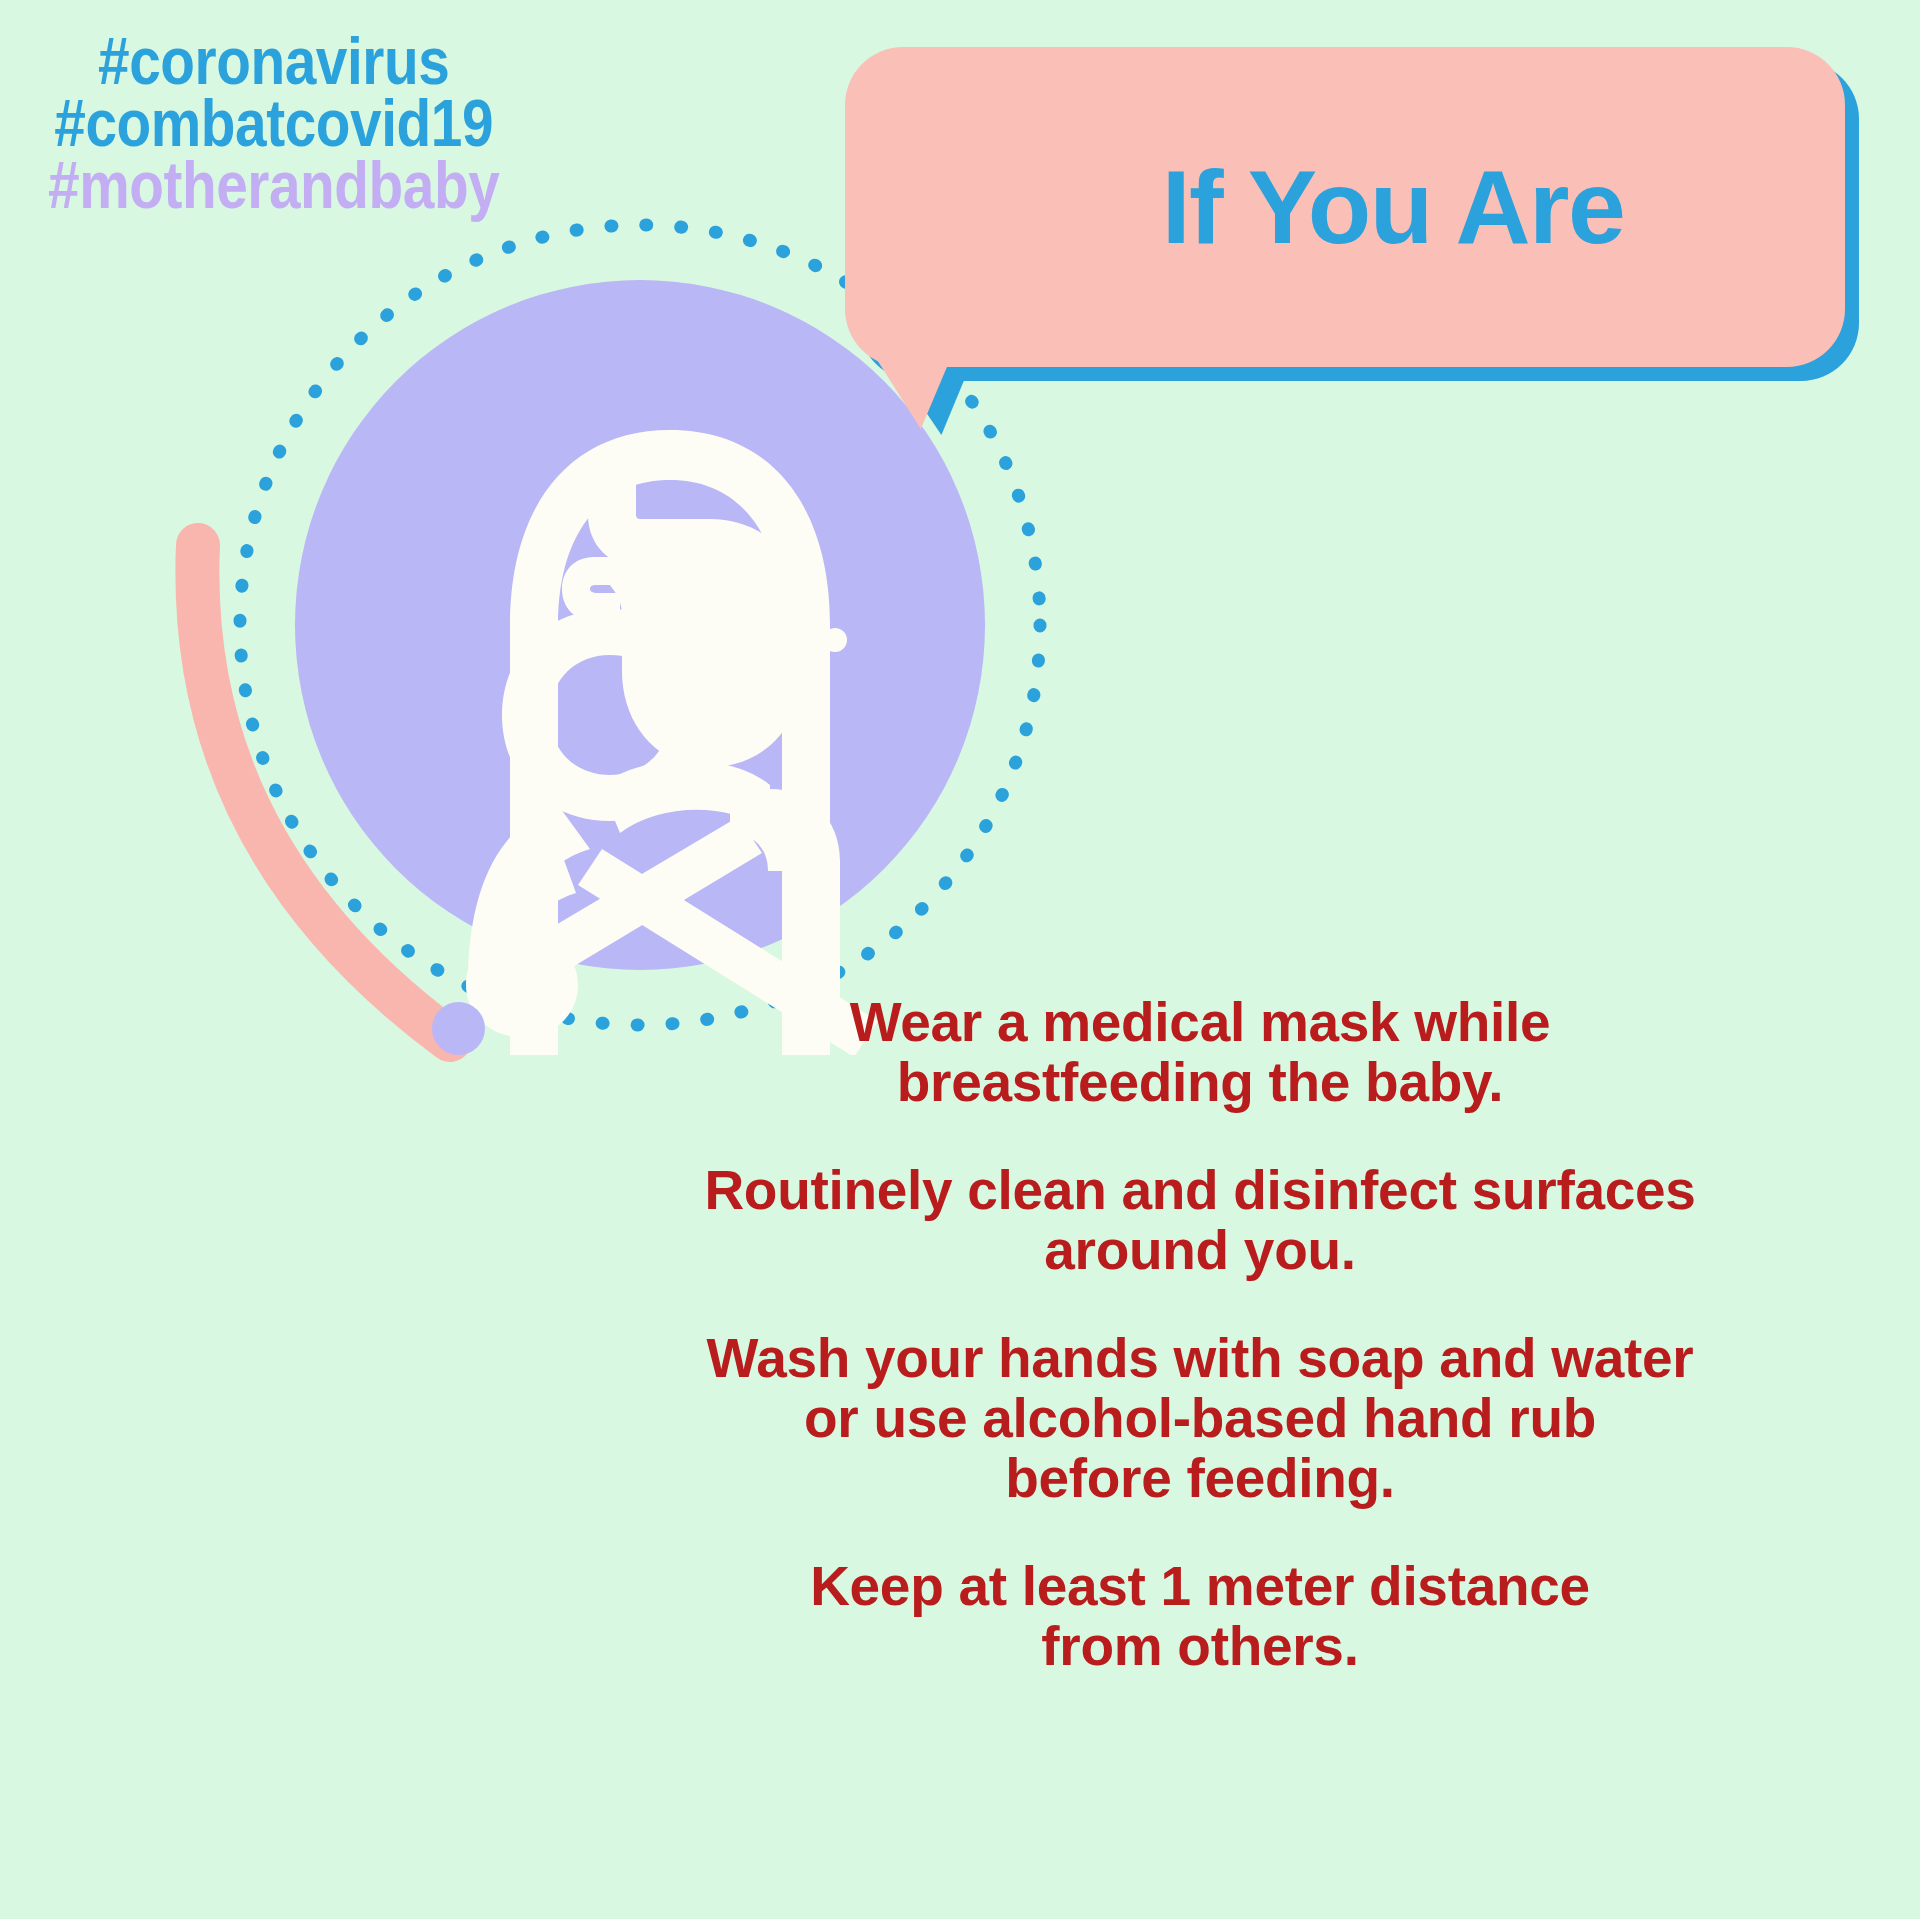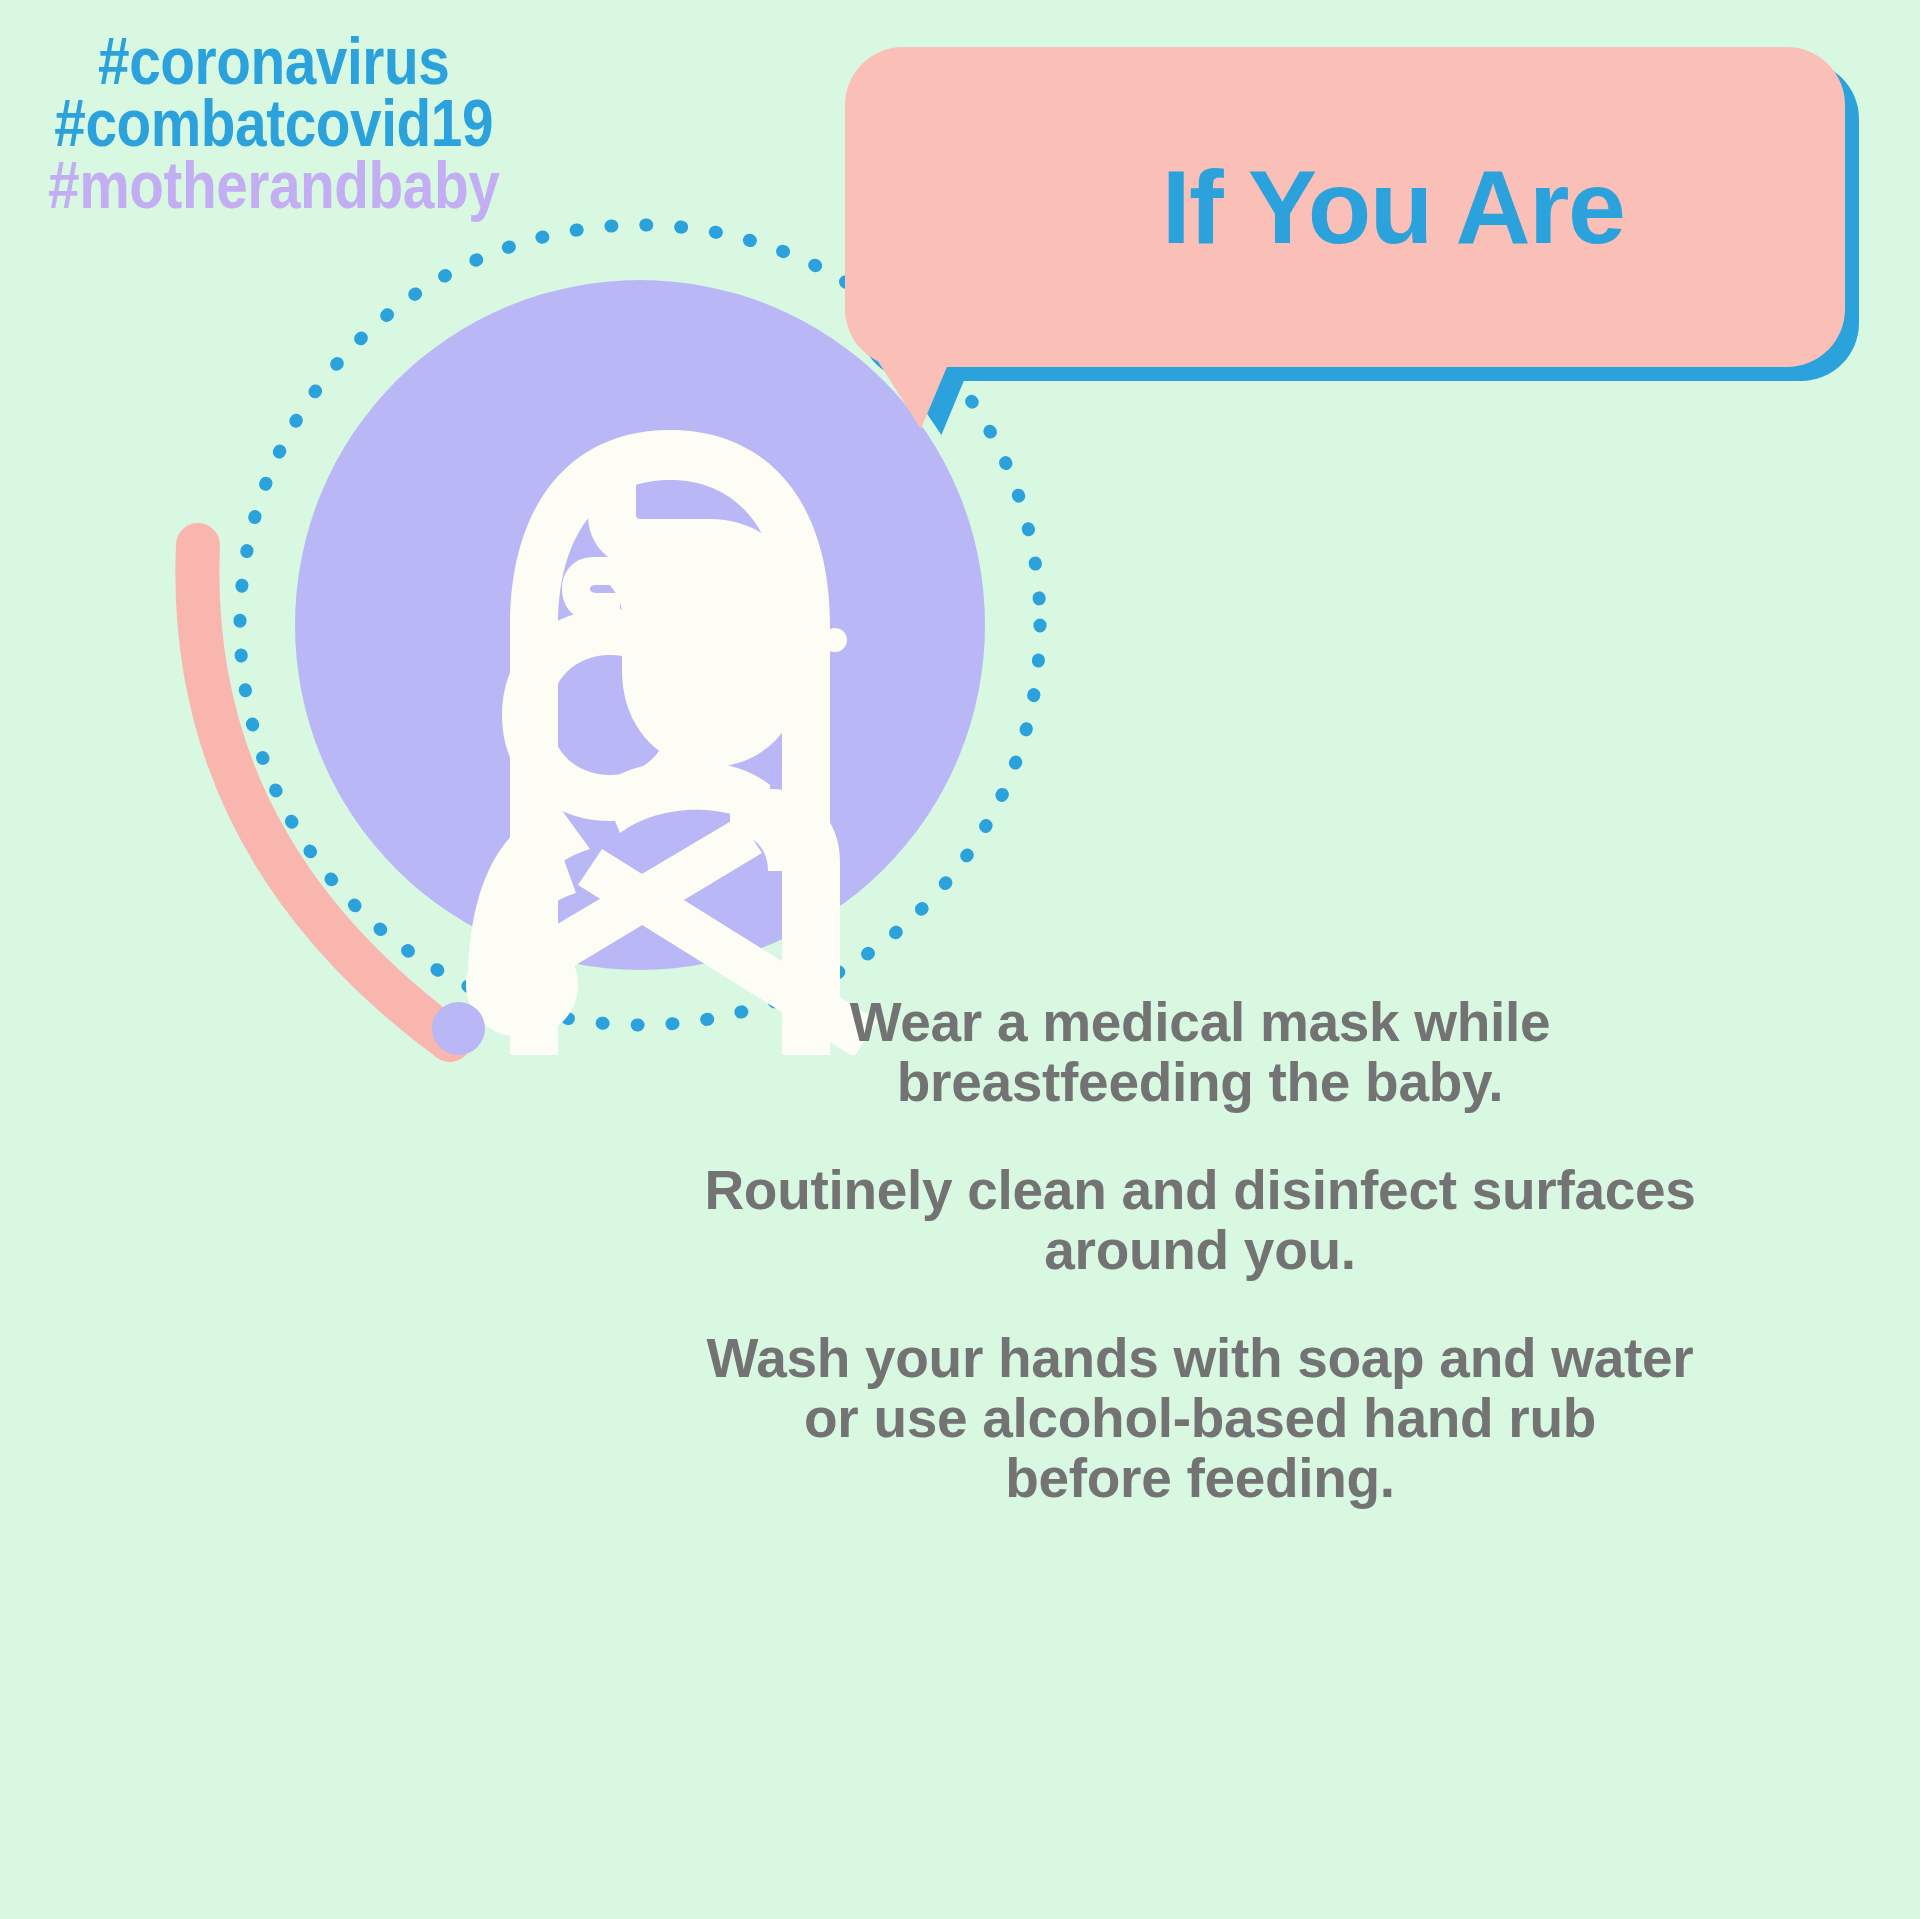--- a/index.html
+++ b/index.html
@@ -72,21 +72,21 @@
 
   
   #bullet-dot{
     position:absolute;left:432px;top:1002px;width:53px;height:53px;
     background:#b9b7f6;border-radius:50%;z-index:30;
   }
 
   
   #bullets{position:absolute;left:505px;top:992px;width:1390px;z-index:35;}
   .para{
-    color:#737373;
+    color:#b91c1c;
     font-family:"Liberation Sans Narrow","Liberation Sans",sans-serif;
     font-weight:700;
     font-size:55px;
     line-height:60px;
     letter-spacing:-0.3px;
     margin-bottom:48px;
     white-space:pre-line;
   }
   .para:last-child{margin-bottom:0;}
 </style>
@@ -183,15 +183,17 @@
   <div id="bullet-dot"></div>
 
   <div id="bullets">
     <div class="para">Wear a medical mask while
 breastfeeding the baby.</div>
     <div class="para">Routinely clean and disinfect surfaces
 around you.</div>
     <div class="para">Wash your hands with soap and water
 or use alcohol-based hand rub
 before feeding.</div>
+    <div class="para">Keep at least 1 meter distance
+from others.</div>
   </div>
 
 </div>
 
 </body></html>

